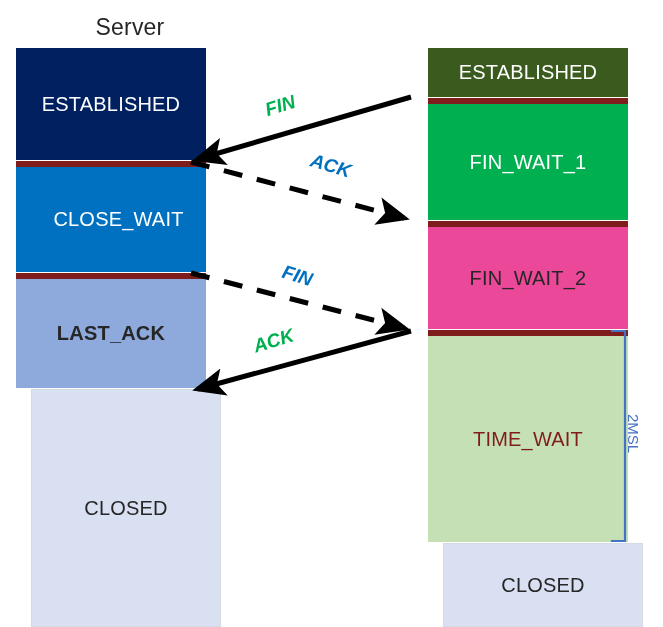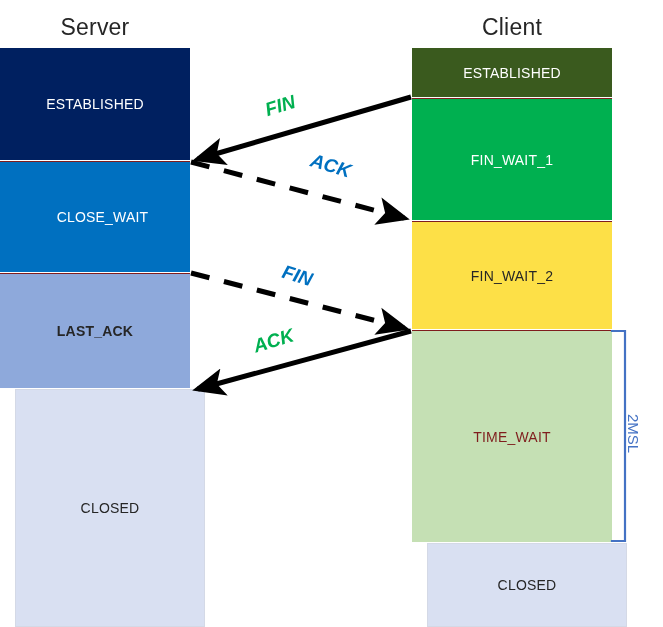--- a/index.html
+++ b/index.html
@@ -22,47 +22,48 @@
 
   
   .col-title {
     position: absolute;
     font-size: 23px;
     color: #262626;
     font-weight: 400;
     text-align: center;
     letter-spacing: 0.2px;
     white-space: nowrap;
+    margin-left: 35px;
   }
   #title-server { left: 0px;   top: 14px; width: 190px; }
   #title-client { left: 412px; top: 14px; width: 200px; }
 
   
   .state-col {
     position: absolute;
   }
   #col-server { left: 0px;   top: 48px;  width: 190px; }
   #col-client { left: 412px; top: 48px;  width: 200px; }
 
   .state-box {
     position: absolute;
-    left: 0;
+    left: 16px;
     width: 100%;
     box-sizing: border-box;
     display: flex;
     align-items: center;
     justify-content: center;
-    font-size: 14px;
+    font-size: 20px;
     letter-spacing: 0.2px;
     white-space: nowrap;
     overflow: hidden;
   }
   .state-box.on-light { color: #262626; }
   .state-box.on-dark  { color: #ffffff; }
-  .state-box.hairline { border-top: 1px solid #7f1d1d; }
+  .state-box.hairline { border-top: 6px solid #7f1d1d; }
   .state-box.outline  { border: 1px solid #d4d9e6; margin-left: 15px; }
 
   
   #arrows {
     position: absolute;
     left: 0;
     top: 0;
     width: 663px;
     height: 627px;
     pointer-events: none;
@@ -87,21 +88,20 @@
     transform: rotate(90deg);
     transform-origin: left top;
   }
 </style>
 </head>
 <body>
 
 <div id="diagram">
 
   <div class="col-title" id="title-server">Server</div>
-  <div class="col-title" id="title-client">Client</div>
 
   <div class="state-col" id="col-server">
     <div class="state-box on-dark" style="top: 0px; height: 112px; background: rgb(0, 32, 96); color: rgb(255, 255, 255);">
       <span>ESTABLISHED</span>
     </div>
     <div class="state-box on-dark hairline" style="top: 113px; height: 111px; background: rgb(0, 112, 192); color: rgb(255, 255, 255); padding-left: 15px;">
       <span>CLOSE_WAIT</span>
     </div>
     <div class="state-box on-light hairline" style="top: 225px; height: 115px; background: rgb(142, 169, 219); color: rgb(38, 38, 38); font-weight: bold;">
       <span>LAST_ACK</span>
@@ -111,21 +111,21 @@
     </div>
   </div>
 
   <div class="state-col" id="col-client">
     <div class="state-box on-dark" style="top: 0px; height: 49px; background: rgb(58, 90, 30); color: rgb(255, 255, 255);">
       <span>ESTABLISHED</span>
     </div>
     <div class="state-box on-dark hairline" style="top: 50px; height: 122px; background: rgb(0, 176, 80); color: rgb(255, 255, 255);">
       <span>FIN_WAIT_1</span>
     </div>
-    <div class="state-box on-light hairline" style="top: 173px; height: 108px; background: #fde047; color: rgb(38, 38, 38);">
+    <div class="state-box on-light hairline" style="top: 173px; height: 108px; background: #ec4899; color: rgb(38, 38, 38);">
       <span>FIN_WAIT_2</span>
     </div>
     <div class="state-box on-light hairline" style="top: 282px; height: 212px; background: rgb(197, 224, 180); color: #7f1d1d;">
       <span>TIME_WAIT</span>
     </div>
     <div class="state-box on-light outline" style="top: 495px; height: 84px; background: rgb(217, 224, 242); color: rgb(38, 38, 38);">
       <span>CLOSED</span>
     </div>
   </div>
 

